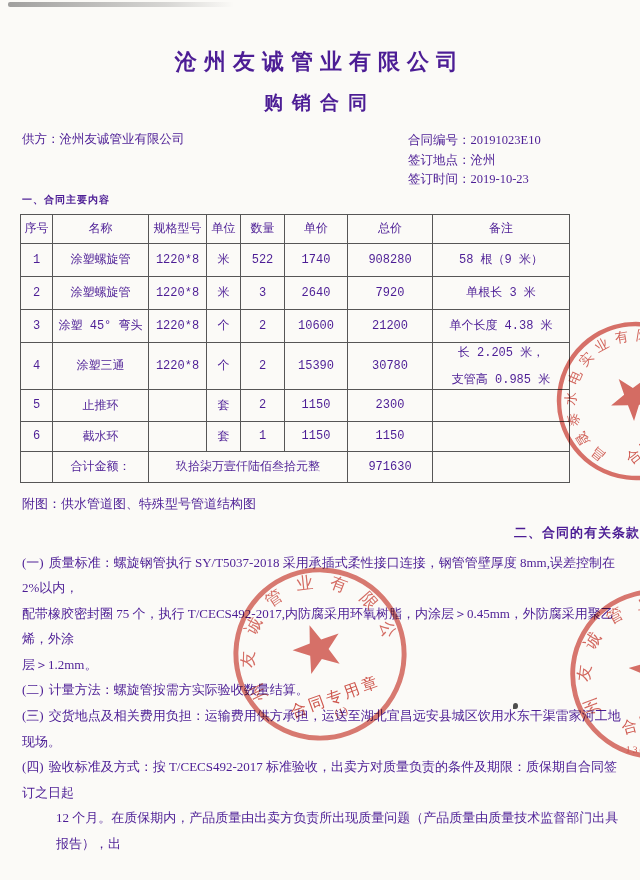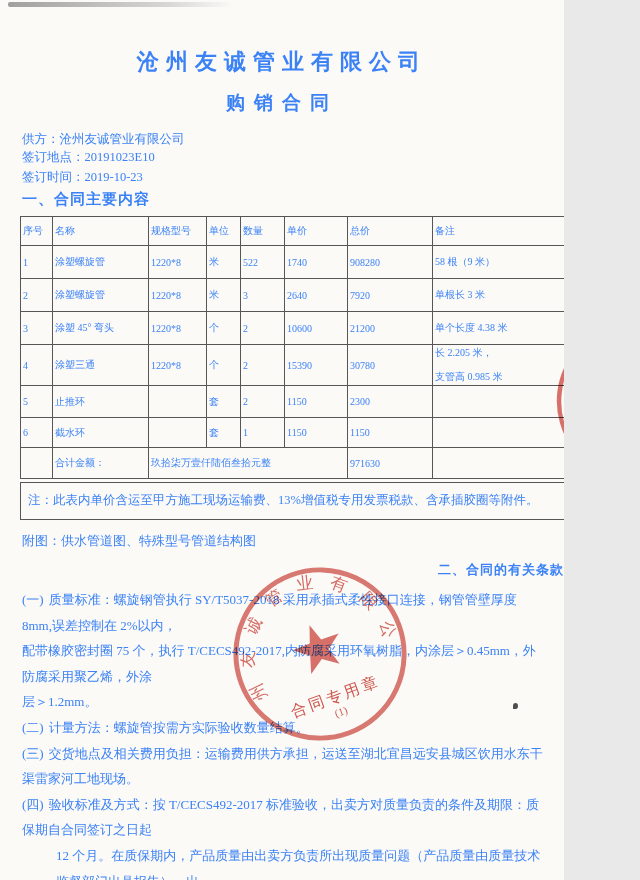--- a/index.html
+++ b/index.html
@@ -1,32 +1,32 @@
 <!DOCTYPE html>
 <html><head>
 <meta charset="utf-8">
 <style>
   * { box-sizing: border-box; }
   html,body { margin:0; padding:0; background:#e9e9e9; }
   .page {
-    position:relative; width:564px; height:880px; overflow:hidden;
-    background:#fbfaf7; color:#3b82f6;
+    position:relative; width:640px; height:880px; overflow:hidden;
+    background:#fbfaf7; color:#4c1d95;
     font-family:"Liberation Serif","DejaVu Serif",serif;
   }
   .company-title { margin:0; padding-top:47px; text-align:center;
     font-size:22px; font-weight:600; letter-spacing:7px; }
   .doc-title { margin:13px 0 7px; text-align:center;
     font-size:19px; font-weight:600; letter-spacing:9px; }
-  .meta { display:flex; margin:15px 18px 0 22px; font-size:12.5px;flex-direction:column; }
+  .meta { display:flex; margin:15px 18px 0 22px; font-size:12.5px; }
   .meta-left { flex:1; }
   .buyer-line { margin-top:15px; }
   .meta-right { width:214px; line-height:19.5px; }
-  .section1 { margin:3px 17px 0 22px; font-size:15px; font-weight:bold; letter-spacing:1px; }
+  .section1 { margin:3px 17px 0 22px; font-size:10px; font-weight:bold; letter-spacing:1px; }
   table.items { border-collapse:collapse; table-layout:fixed; width:550px;
-    margin:7px 0 0 20px; font-size:10px; text-align:left; }
+    margin:7px 0 0 20px; font-size:12px; text-align:center;font-family:Liberation Mono, monospace; }
   table.items th, table.items td { border:1px solid #565656; padding:1px 2px; font-weight:normal; overflow:hidden; }
   table.items thead tr { height:29px; }
   tr.r1{height:33px} tr.r2{height:33px} tr.r3{height:33px}
   tr.r4{height:35px} tr.r5{height:32px} tr.r6{height:30px} tr.rt{height:31px}
   .remark-l2 { margin-top:10px; }
   .note-box { margin:3px 0 0 20px; width:548px; border:1px solid #565656;
     padding:9px 7px 10px; font-size:12.5px; }
   .attachment { margin:12px 0 0 22px; font-size:13px; }
   .section2 { margin:11px 0 0 22px; font-size:13px; font-weight:bold; letter-spacing:1px;text-align:right; }
   .terms { margin:8px 18px 0 22px; font-size:13px; line-height:25.6px; }
@@ -54,21 +54,24 @@
   <h2 class="doc-title">购销合同</h2>
 
   <div class="meta">
     <div class="meta-left">
       <div class="supplier-line">
         <span>供方：</span><span>沧州友诚管业有限公司</span>
       </div>
     </div>
     <div class="meta-right">
       <div>
-        <span>签订地点：</span><span>20191023E10</span>
+        <span>合同编号：</span><span>20191023E10</span>
+      </div>
+      <div>
+        <span>签订地点：</span><span>沧州</span>
       </div>
       <div>
         <span>签订时间：</span><span>2019-10-23</span>
       </div>
     </div>
   </div>
 
   <div class="section1">一、合同主要内容</div>
 
   <table class="items">
@@ -161,21 +164,20 @@
       <tr class="rt">
         <td></td>
         <td>合计金额：</td>
         <td colspan="4">玖拾柒万壹仟陆佰叁拾元整</td>
         <td>971630</td>
         <td></td>
       </tr>
     </tbody>
   </table>
 
-  <div class="note-box">注：此表内单价含运至甲方施工现场运输费、13%增值税专用发票税款、含承插胶圈等附件。</div>
 
   <div class="attachment">附图：供水管道图、特殊型号管道结构图</div>
 
   <div class="section2">二、合同的有关条款</div>
 
   <div class="terms">
     <div class="term-line"><span class="term-marker">(一)</span><span>质量标准：螺旋钢管执行 SY/T5037-2018 采用承插式柔性接口连接，钢管管壁厚度 8mm,误差控制在 2%以内，</span></div>
     <div class="term-line">配带橡胶密封圈 75 个，执行 T/CECS492-2017,内防腐采用环氧树脂，内涂层＞0.45mm，外防腐采用聚乙烯，外涂</div>
     <div class="term-line">层＞1.2mm。</div>
     <div class="term-line"><span class="term-marker">(二)</span><span>计量方法：螺旋管按需方实际验收数量结算。</span></div>

